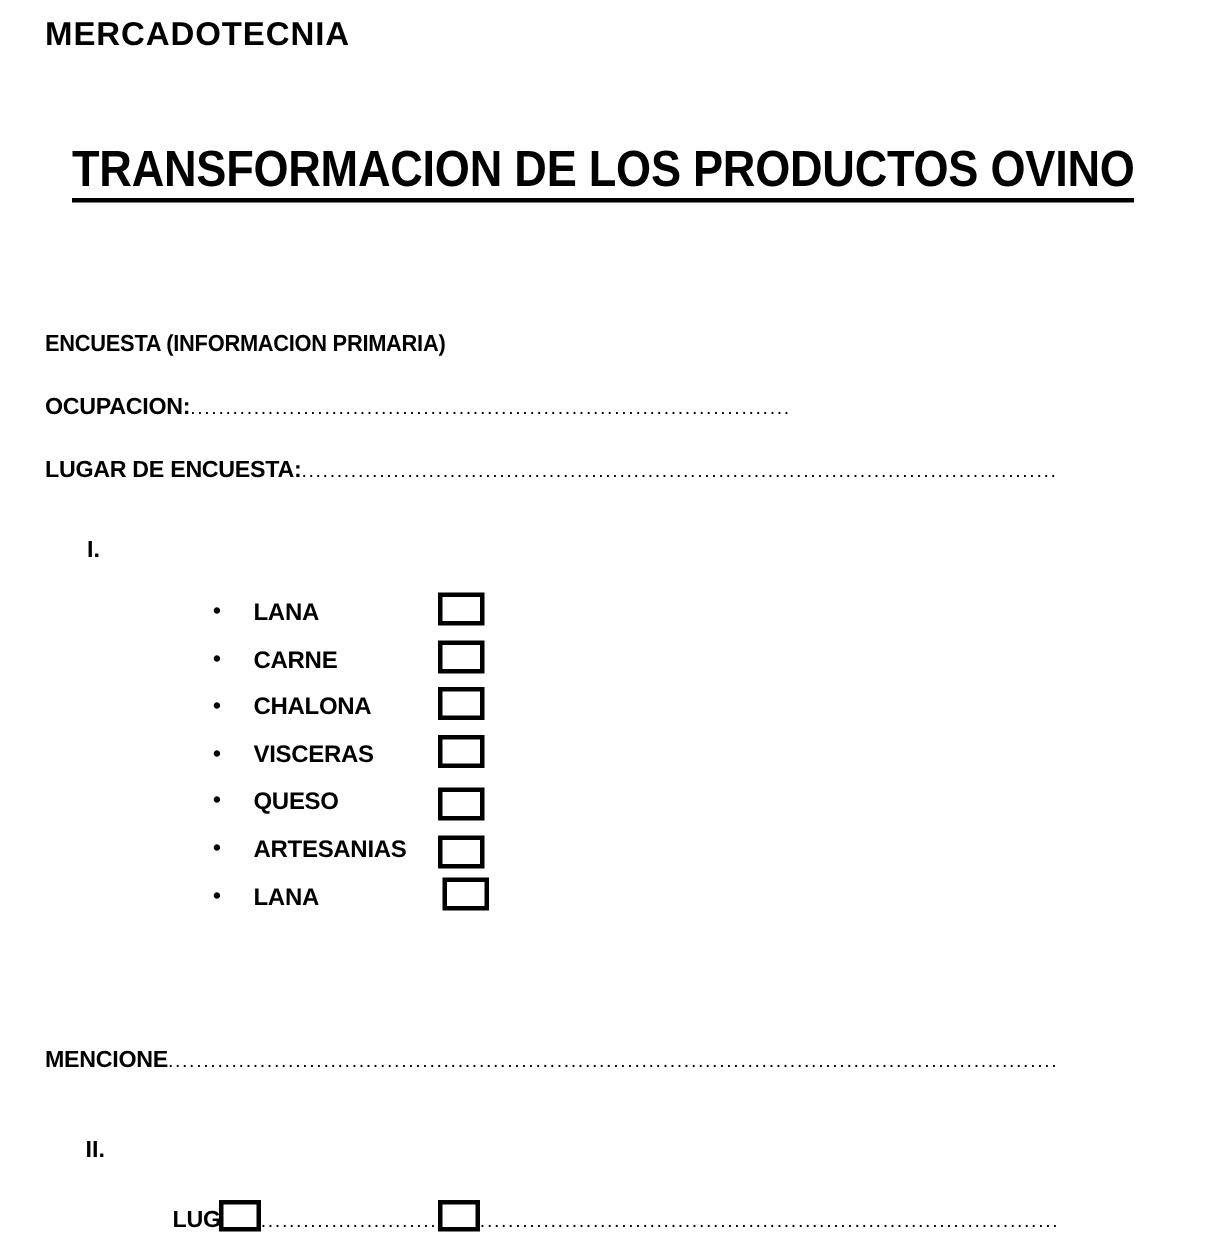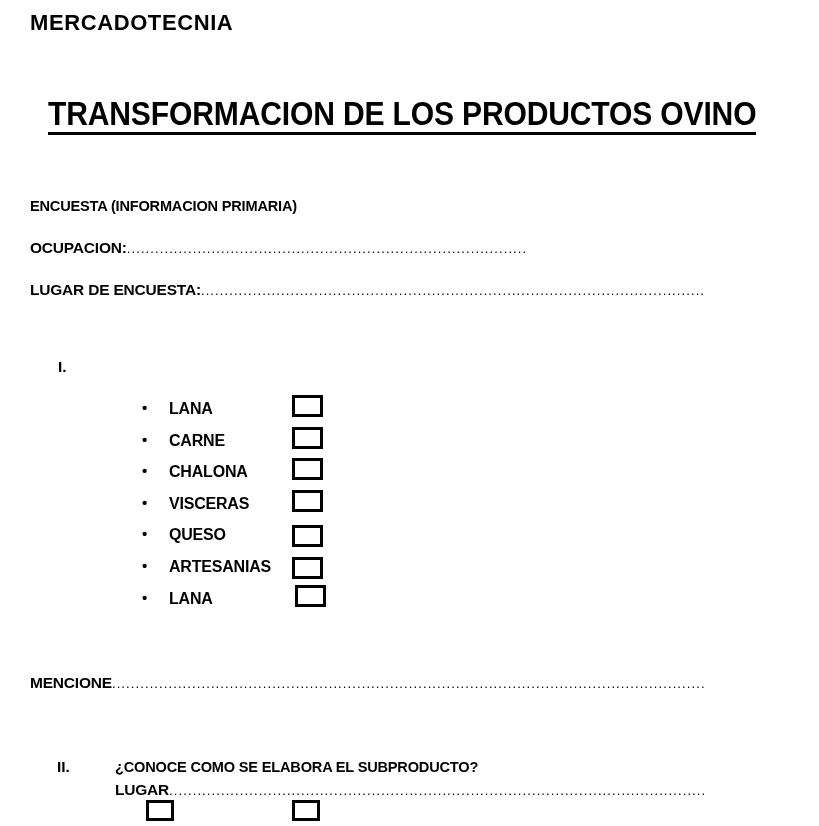--- a/index.html
+++ b/index.html
@@ -22,21 +22,21 @@
     font-size:34px;font-weight:bold;line-height:34px;
     letter-spacing:-0.2px;
     padding:0 8px 2px 0;
     border-bottom:3px solid #000;
     transform:scaleX(0.885);transform-origin:left top;
     white-space:nowrap;
   }
   .line{
     position:absolute;
     font-size:15.5px;font-weight:bold;letter-spacing:-0.2px;
-    white-space:nowrap;overflow:hidden;
+    white-space:nowrap;overflow:hidden;margin-top:24px;
   }
   .dots{
     font-weight:normal;font-size:13px;letter-spacing:1.1px;
   }
   .narrow{display:inline-block;transform:scaleX(0.94);transform-origin:left bottom;white-space:nowrap;}
   .qnum{
     position:absolute;font-size:15.5px;font-weight:bold;
   }
   .options{position:absolute;left:142px;top:395px;width:260px;}
   .opt-row{position:relative;height:31.6px;}
@@ -117,23 +117,20 @@
       <span class="opt-label">LANA</span>
       <div class="cb cb-q1" style="left:153px;top:0;"></div>
     </div>
   </div>
 
   <div class="line" style="left:30px;top:674px;width:676px;">
     <span>MENCIONE</span><span class="dots">....................................................................................................................................................................................</span>
   </div>
 
   <div class="qnum" style="left:57px;top:758px;">II.</div>
-  <div class="line" style="left:115px;top:758px;">
-    <span class="narrow">¿CONOCE COMO SE ELABORA EL SUBPRODUCTO?</span>
-  </div>
 
   <div class="line" style="left:115px;top:781px;width:590px;">
     <span>LUGAR</span><span class="dots">....................................................................................................................................................................................</span>
   </div>
 
   <div class="cb cb-resp" style="left:146px;top:800px;"></div>
   <div class="cb cb-resp" style="left:292px;top:800px;"></div>
 
 </div>
 

